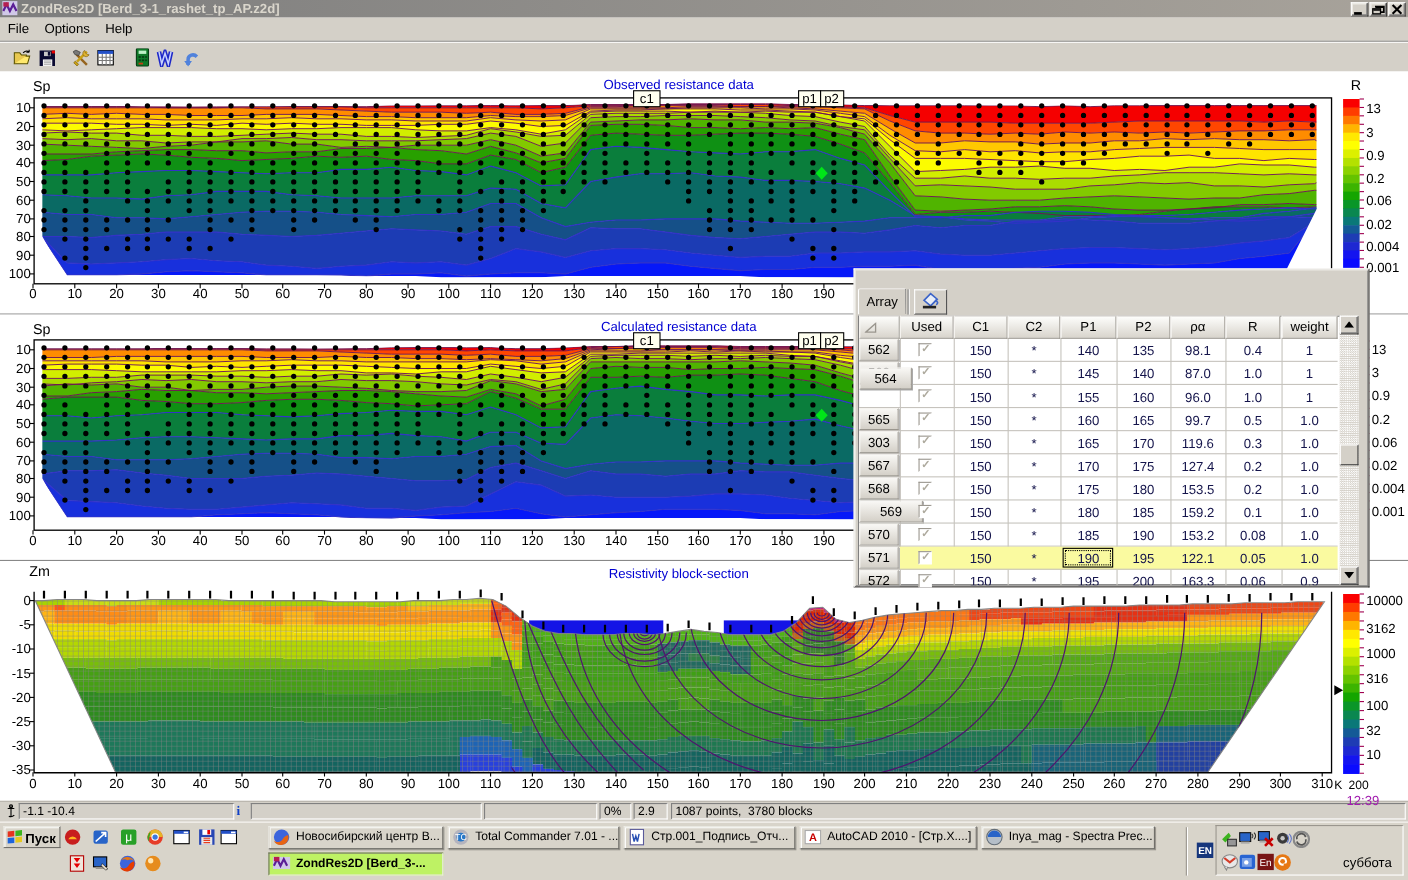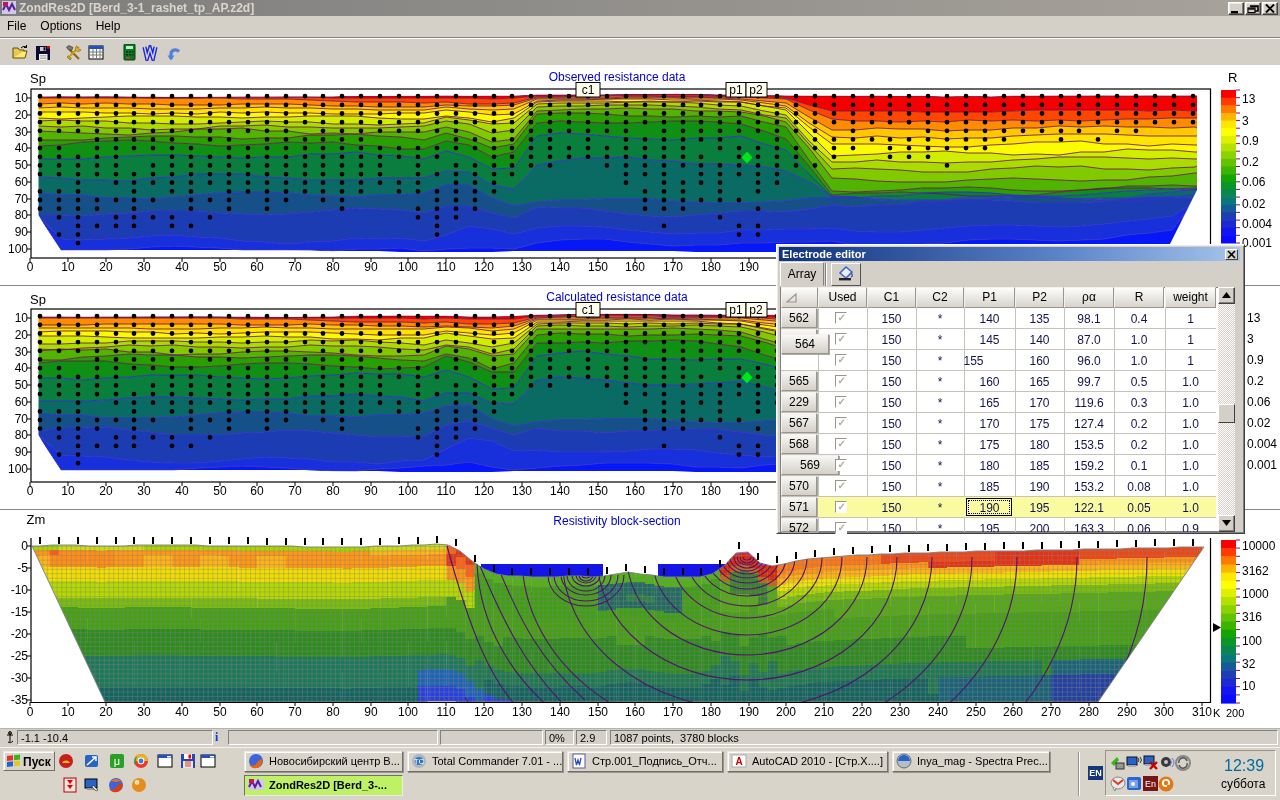--- a/index.html
+++ b/index.html
@@ -1654,23 +1654,20 @@
 <text x="1242" y="550" font-size="12" fill="#000">10000</text>
 <text x="1242" y="575" font-size="12" fill="#000">3162</text>
 <text x="1242" y="598" font-size="12" fill="#000">1000</text>
 <text x="1242" y="621" font-size="12" fill="#000">316</text>
 <text x="1242" y="645" font-size="12" fill="#000">100</text>
 <text x="1242" y="668" font-size="12" fill="#000">32</text>
 <text x="1242" y="690" font-size="12" fill="#000">10</text>
 </svg>
 <div id="editor"></div>
 <div class="abs" id="etitle_wrap" style="left:776px;top:244px;width:469px;height:290px;overflow:hidden">
-<div id="etitle">Electrode editor<div id="eclose"><svg width="11" height="9" viewBox="0 0 11 9">
-          <path d="M2 1 L9 8 M9 1 L2 8" stroke="#000" stroke-width="1.6"></path>
-        </svg></div></div>
 <div class="abs" style="left:4px;top:18px;width:44px;height:24px;background:#D4D0C8;border:1px solid;border-color:#fff #808080 #D4D0C8 #fff;border-radius:2px 2px 0 0;font-size:12px;text-align:center;padding-top:4px;color:#000">Array</div>
 <div class="abs" style="left:55px;top:19px;width:30px;height:23px;background:#D4D0C8;border:1px solid;border-color:#fff #555 #555 #fff"></div>
 <svg class="abs" style="left:61px;top:21px" width="18" height="16" viewBox="0 0 18 16">
       <path d="M3 8 l6 -6 l6 5 l-6 6 z" fill="#E8EEF8" stroke="#3C64C8" stroke-width="1.5"></path>
       <path d="M13 8 c3 1 3 3 1 4" stroke="#3C64C8" stroke-width="1.5" fill="none"></path>
       <rect x="2" y="13" width="12" height="2.4" fill="#222"></rect>
     </svg>
 <div class="abs" style="left:49px;top:19px;width:2px;height:23px;border-left:1px solid #808080;border-right:1px solid #fff"></div>
 <div class="abs" style="left:4px;top:43px;width:440px;height:245px;background:#fff;border:1px solid #808080;border-right:none"></div>
 <div class="hdrcell" style="left:5px;top:43px;width:37px;height:21px"></div>
@@ -1710,37 +1707,37 @@
 <div class="cell" style="left:188px;top:89px;width:51px;height:17px">145</div>
 <div class="cell" style="left:239px;top:89px;width:49px;height:17px">140</div>
 <div class="cell" style="left:288px;top:89px;width:50px;height:17px">87.0</div>
 <div class="cell" style="left:338px;top:89px;width:50px;height:17px">1.0</div>
 <div class="cell" style="left:389px;top:89px;width:51px;height:17px">1</div>
 <div class="abs" style="left:5px;top:105px;width:435px;height:1px;background:#C6C3BD"></div>
 <div class="rowbtn" style="left:5px;top:90px;width:48px;height:20px">564</div>
 <div class="chk" style="left:59px;top:110px"></div>
 <div class="cell" style="left:91px;top:110px;width:49px;height:17px">150</div>
 <div class="cell" style="left:140px;top:110px;width:48px;height:17px">*</div>
-<div class="cell" style="left:172px;top:110px;width:51px;height:17px">155</div>
+<div class="cell" style="left:188px;top:110px;width:51px;height:17px">155</div>
 <div class="cell" style="left:239px;top:110px;width:49px;height:17px">160</div>
 <div class="cell" style="left:288px;top:110px;width:50px;height:17px">96.0</div>
 <div class="cell" style="left:338px;top:110px;width:50px;height:17px">1.0</div>
 <div class="cell" style="left:389px;top:110px;width:51px;height:17px">1</div>
 <div class="abs" style="left:5px;top:126px;width:435px;height:1px;background:#C6C3BD"></div>
 <div class="rowbtn" style="left:5px;top:127px;width:36px;height:20px">565</div>
 <div class="chk" style="left:59px;top:131px"></div>
 <div class="cell" style="left:91px;top:131px;width:49px;height:17px">150</div>
 <div class="cell" style="left:140px;top:131px;width:48px;height:17px">*</div>
 <div class="cell" style="left:188px;top:131px;width:51px;height:17px">160</div>
 <div class="cell" style="left:239px;top:131px;width:49px;height:17px">165</div>
 <div class="cell" style="left:288px;top:131px;width:50px;height:17px">99.7</div>
 <div class="cell" style="left:338px;top:131px;width:50px;height:17px">0.5</div>
 <div class="cell" style="left:389px;top:131px;width:51px;height:17px">1.0</div>
 <div class="abs" style="left:5px;top:147px;width:435px;height:1px;background:#C6C3BD"></div>
-<div class="rowbtn" style="left:5px;top:148px;width:36px;height:20px">229</div>
+<div class="rowbtn" style="left:5px;top:148px;width:36px;height:20px">303</div>
 <div class="chk" style="left:59px;top:152px"></div>
 <div class="cell" style="left:91px;top:152px;width:49px;height:17px">150</div>
 <div class="cell" style="left:140px;top:152px;width:48px;height:17px">*</div>
 <div class="cell" style="left:188px;top:152px;width:51px;height:17px">165</div>
 <div class="cell" style="left:239px;top:152px;width:49px;height:17px">170</div>
 <div class="cell" style="left:288px;top:152px;width:50px;height:17px">119.6</div>
 <div class="cell" style="left:338px;top:152px;width:50px;height:17px">0.3</div>
 <div class="cell" style="left:389px;top:152px;width:51px;height:17px">1.0</div>
 <div class="abs" style="left:5px;top:168px;width:435px;height:1px;background:#C6C3BD"></div>
 <div class="rowbtn" style="left:5px;top:169px;width:36px;height:20px">567</div>
@@ -1957,13 +1954,13 @@
 <svg class="abs" style="left:1143px;top:776px" width="16" height="16" viewBox="0 0 16 16">
     <rect x="0" y="0" width="15" height="15" fill="#781414"></rect>
     <text x="7.5" y="11" font-size="9" fill="#fff" text-anchor="middle">En</text>
   </svg>
 <svg class="abs" style="left:1158px;top:776px" width="16" height="16" viewBox="0 0 16 16">
     <circle cx="8" cy="8" r="7.5" fill="#E67814"></circle>
     <circle cx="8" cy="7" r="4" fill="#fff"></circle>
     <circle cx="8" cy="7" r="2.2" fill="#E67814"></circle>
     <rect x="9" y="9" width="4" height="3" fill="#E67814"></rect>
   </svg>
-<div class="abs" style="left:1224px;top:757px;font-size:16px;color:#0369a1">12:39</div>
+<div class="abs" style="left:1224px;top:721px;font-size:12px;color:#a21caf">12:39</div>
 <div class="abs" style="left:1221px;top:777px;font-size:12px;color:#000">суббота</div>
 </body></html>

